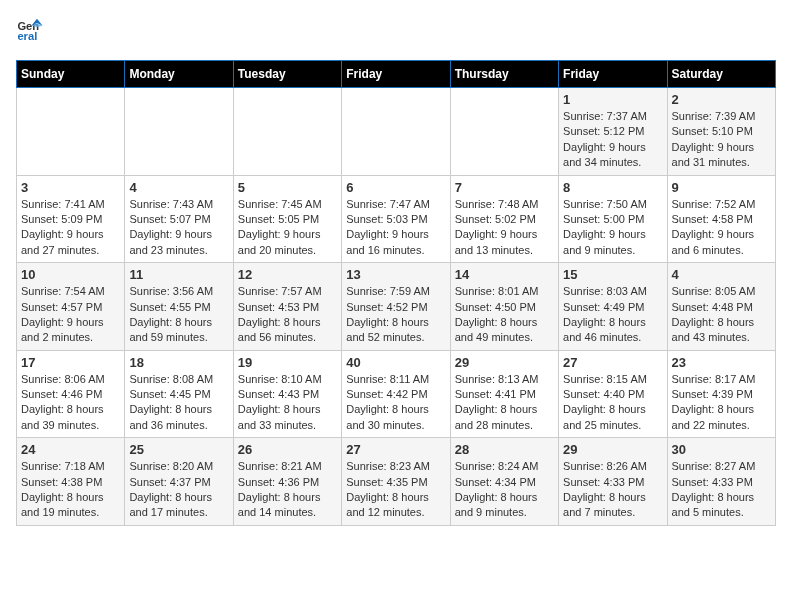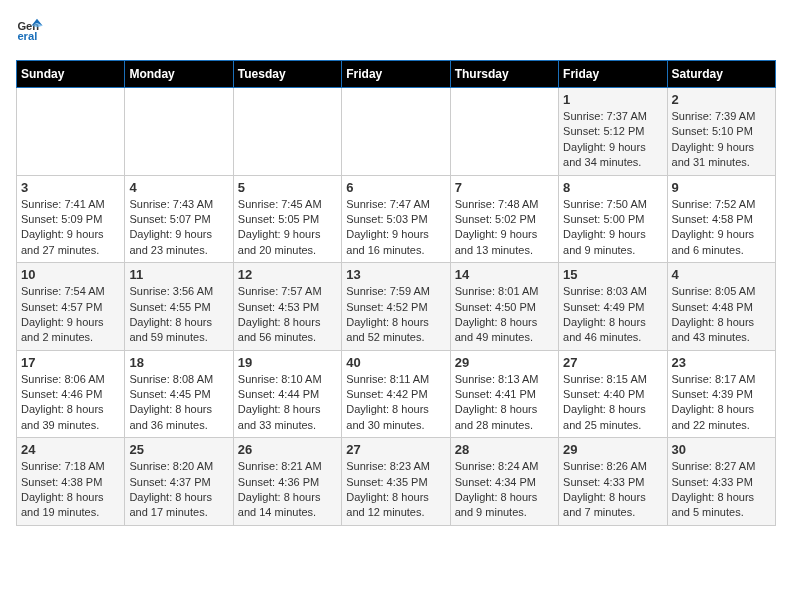--- a/index.html
+++ b/index.html
@@ -235,21 +235,21 @@
         </td>
         <td>
           <span class="day-number">18</span>
           <div class="day-info">Sunrise: 8:08 AM
 Sunset: 4:45 PM
 Daylight: 8 hours and 36 minutes.</div>
         </td>
         <td>
           <span class="day-number">19</span>
           <div class="day-info">Sunrise: 8:10 AM
-Sunset: 4:44 PM
+Sunset: 4:43 PM
 Daylight: 8 hours and 33 minutes.</div>
         </td>
         <td>
           <span class="day-number">40</span>
           <div class="day-info">Sunrise: 8:11 AM
 Sunset: 4:42 PM
 Daylight: 8 hours and 30 minutes.</div>
         </td>
         <td>
           <span class="day-number">29</span>

